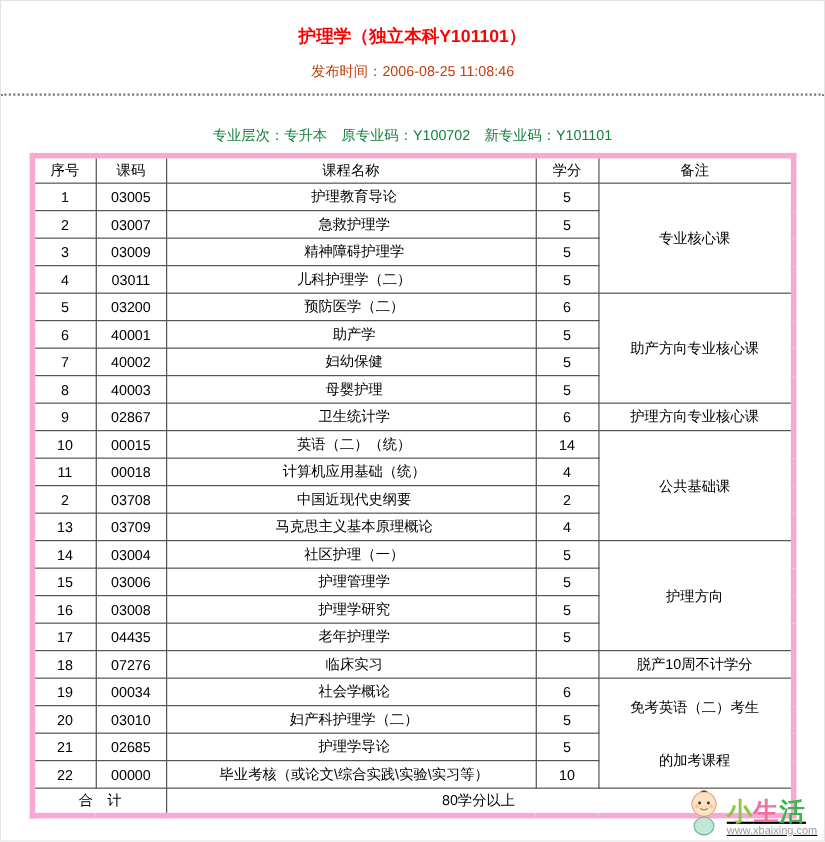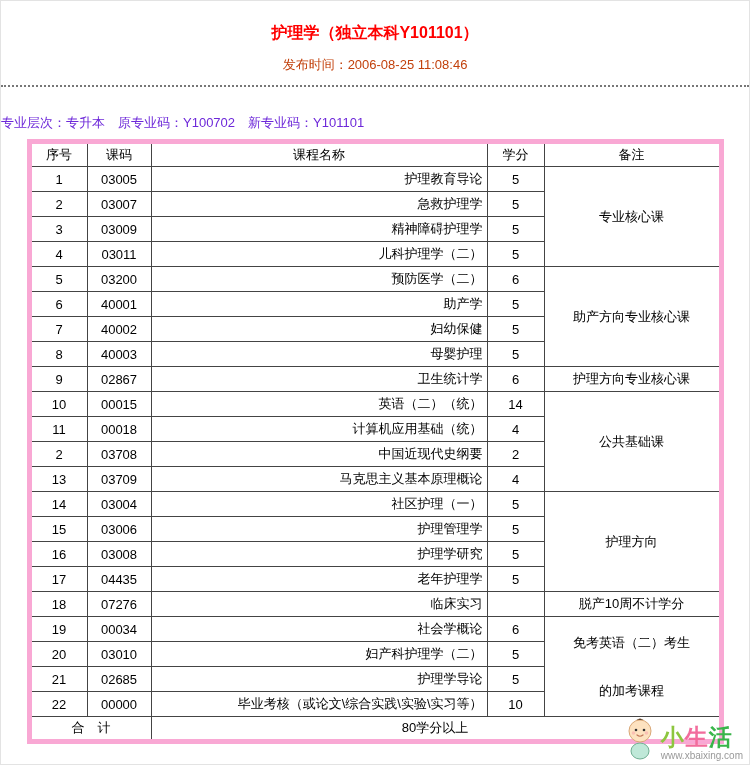--- a/index.html
+++ b/index.html
@@ -26,51 +26,53 @@
     font-size: 13px;
     color: #c2410c;
   }
   .separator {
     margin-top: 11px;
     height: 0;
     border-bottom: 2px dotted #777777;
   }
   .meta {
     margin-top: 27px;
+    text-align: center;
     font-size: 13px;
-    color: #6d28d9;
+    color: #15803d;
   }
   table.course-table {
     margin: 7px auto 0 auto;
     width: 692px;
     border-collapse: collapse;
     table-layout: fixed;
     border: 5px solid #f9a8d4;
   }
   .course-table th, .course-table td {
     border: 1px solid #444444;
     font-size: 13px;
     font-weight: normal;
     color: #000000;
     text-align: center;
     height: 25px;
     padding: 1px 4px;
     overflow: hidden;
     box-sizing: border-box;
   }
-  .course-table td.name { text-align: right; padding-left: 10px; }
+  .course-table td.name { text-align: center; padding-left: 10px; }
   .course-table td.remark { white-space: pre-line; }
   .course-table td.total-label { }
   .watermark {
     position: absolute;
     right: 6px;
     bottom: 3px;
     display: flex;
     align-items: flex-end;
     gap: 3px;
+    text-decoration: underline;
   }
   .wm-text { text-align: left; }
   .wm-brand { font-size: 23px; font-weight: bold; line-height: 1; letter-spacing: 1px; }
   .wm-url { font-size: 10px; color: #999999; margin-top: 1px; }
   .mascot { display: block; }
 </style>
 </head>
 <body>
 
 <h1 class="title" style="color: rgb(255, 0, 0);">护理学（独立本科Y101101）</h1>

